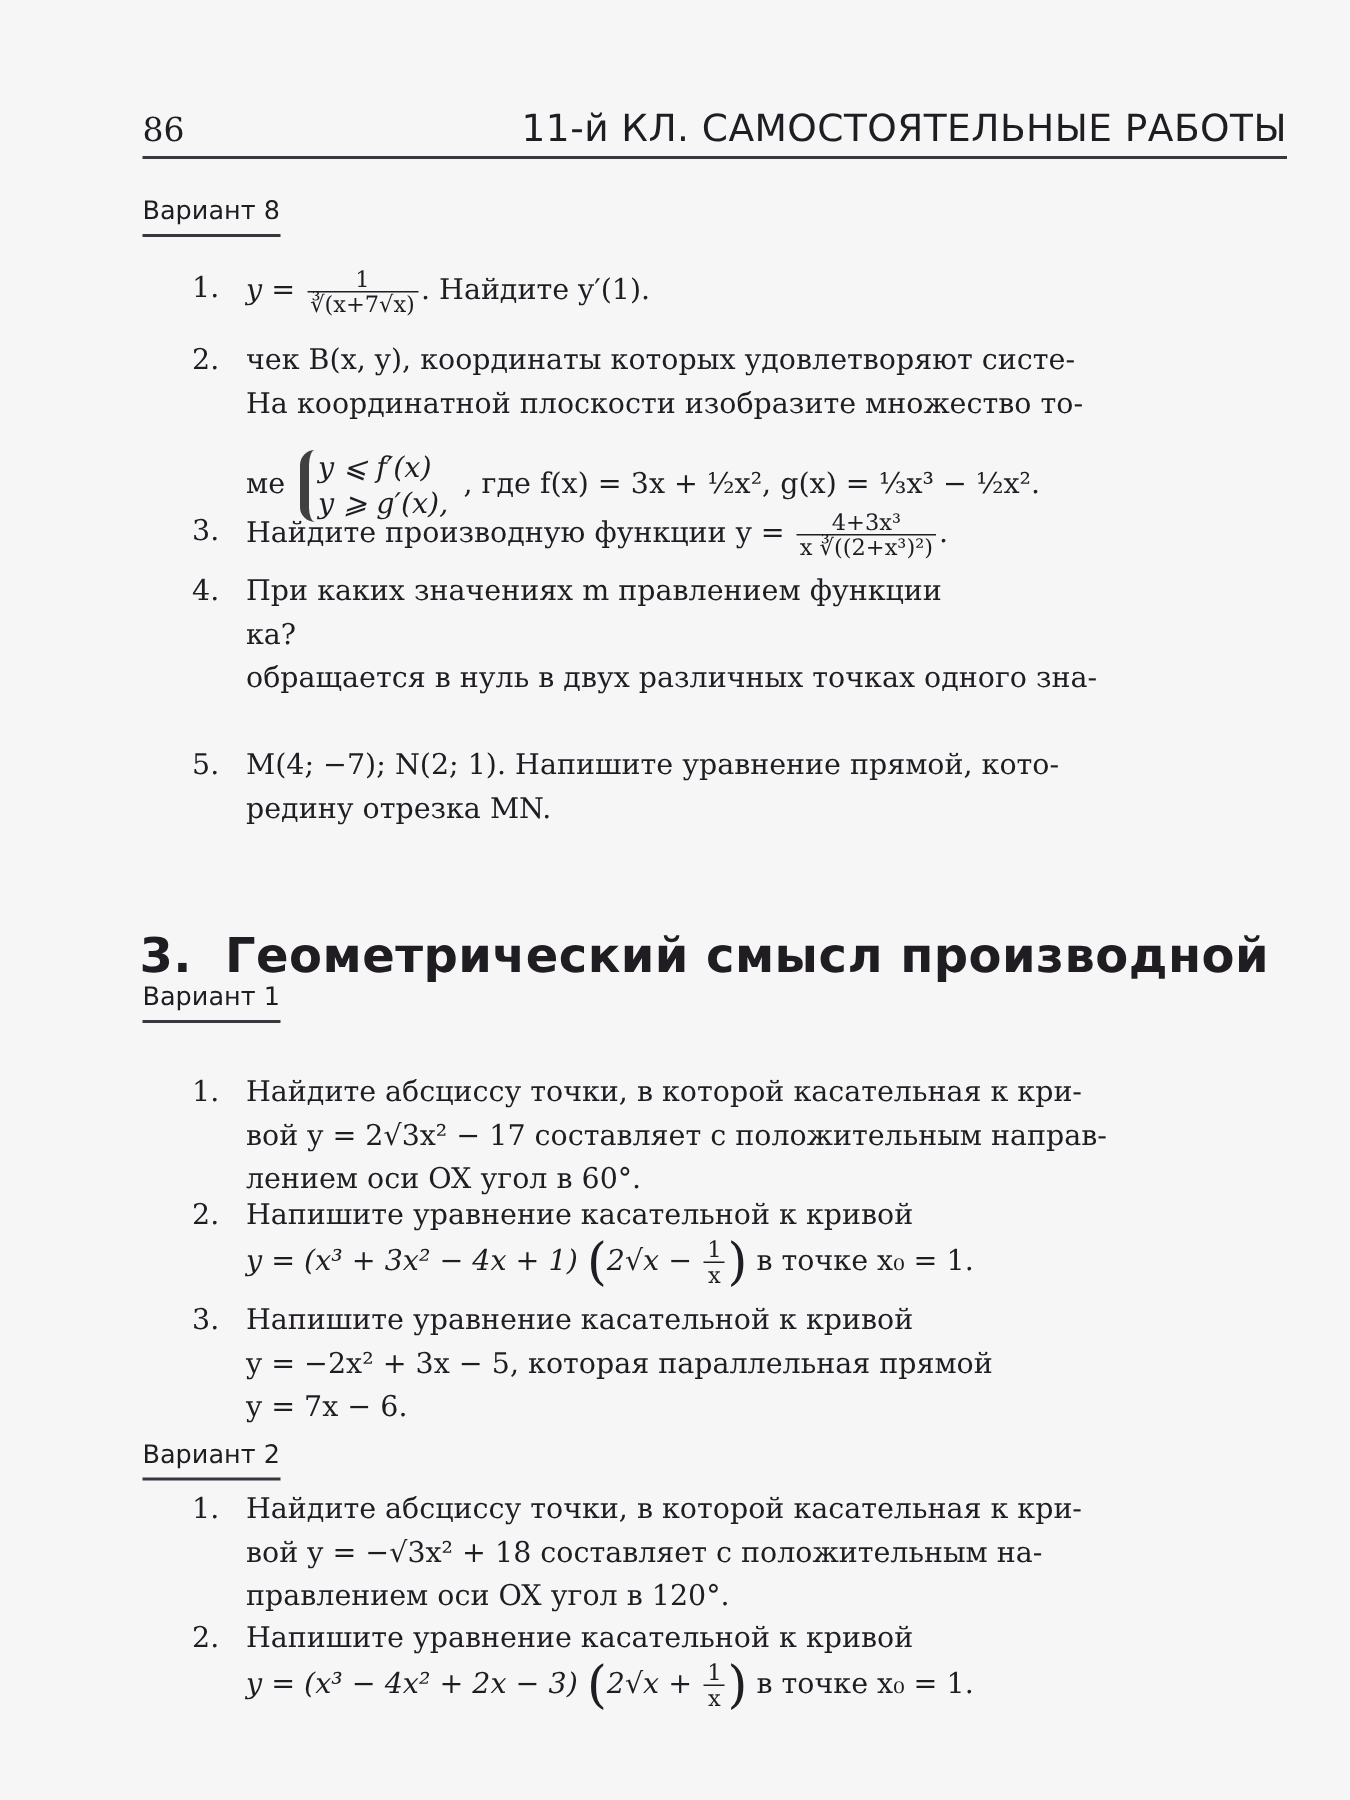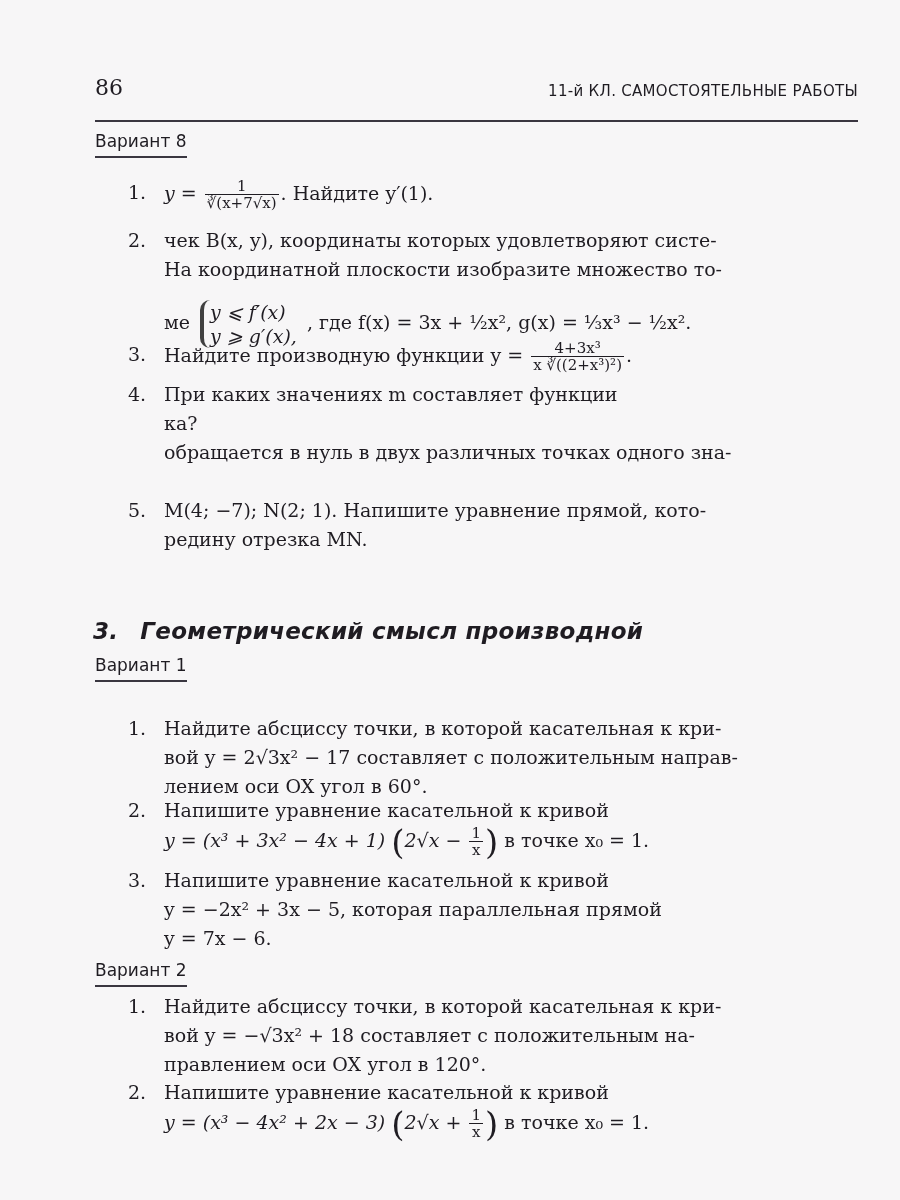--- a/index.html
+++ b/index.html
@@ -8,46 +8,46 @@
     background: #f7f6f7;
     color: #1f1c22;
     font-family: "DejaVu Serif", "Liberation Serif", serif;
     position: relative;
   }
   .page { position: absolute; left: 0; top: 0; width: 900px; height: 1200px; }
   .running-head {
     position: absolute; left: 95px; right: 42px; top: 66px; height: 34px;
     border-bottom: 2px solid #3a3640;
     display: flex; justify-content: space-between; align-items: flex-end;
-    padding-bottom: 20px;
+    padding-bottom: 4px;
   }
   .page-number { font-family: "DejaVu Serif", serif; font-size: 22px; }
-  .head-title { font-family: "DejaVu Sans", sans-serif; font-size: 15px; letter-spacing: 0.3px; }
+  .head-title { font-family: "DejaVu Sans", sans-serif; font-size: 25px; letter-spacing: 0.3px; }
 
   .variant {
     position: absolute; left: 95px;
     font-family: "DejaVu Sans", sans-serif; font-size: 17px;
     border-bottom: 2px solid #3a3640; padding-bottom: 2px; line-height: 26px;
   }
   .section-title {
     position: absolute; left: 93px; top: 618px;
-    font-family: "DejaVu Sans", sans-serif; font-weight: bold; font-size: 23px; letter-spacing: 0.3px; font-style: italic;
+    font-family: "DejaVu Sans", sans-serif; font-weight: bold; font-size: 32px; letter-spacing: 0.3px;
   }
   .section-title .num { margin-right: 22px; }
 
   .item { position: absolute; left: 128px; right: 42px; font-size: 19px; line-height: 29px; }
   .item .n { position: absolute; left: 0; top: 0; }
   .item .body { margin-left: 36px; text-align: justify; }
   .line { display: block; white-space: nowrap; }
   .center { text-align: center; }
   i.m { font-family: "DejaVu Serif", serif; font-style: italic; }
   .frac { display: inline-block; vertical-align: middle; text-align: center; font-size: 15px; line-height: 16px; margin: 0 2px; }
   .frac .num { display: block; border-bottom: 1px solid #1f1c22; padding: 0 2px; }
   .frac .den { display: block; padding: 0 2px; }
-  .sys { display: inline-block; vertical-align: middle; border-left: 4px solid #404040; border-radius: 10px 0 0 10px; padding-left: 6px; line-height: 24px; margin: 0 4px; }
+  .sys { display: inline-block; vertical-align: middle; border-left: 6px solid #404040; border-radius: 10px 0 0 10px; padding-left: 6px; line-height: 24px; margin: 0 4px; }
   .big-paren { font-size: 34px; vertical-align: middle; line-height: 20px; }
 </style>
 </head>
 <body>
 
 <div class="page">
 
   <div class="running-head">
     <span class="page-number">86</span>
     <span class="head-title">11-й КЛ. САМОСТОЯТЕЛЬНЫЕ РАБОТЫ</span>
@@ -89,21 +89,21 @@
       <span class="frac">
         <span class="num">4+3x³</span>
         <span class="den">x ∛((2+x³)²)</span>
       </span><span>.</span>
     </div>
   </div>
 
   <div class="item" style="top:380px">
     <span class="n">4.</span>
     <div class="body">
-      <span class="line">При каких значениях m составляет функции</span>
+      <span class="line">При каких значениях m правлением функции</span>
       <span class="line">ка?</span>
       <span class="line">обращается в нуль в двух различных точках одного зна-</span>
     </div>
   </div>
 
   <div class="item" style="top:496px">
     <span class="n">5.</span>
     <div class="body">
       <span class="line">M(4; −7);  N(2; 1).  Напишите уравнение прямой, кото-</span>
       <span class="line">редину отрезка MN.</span>

